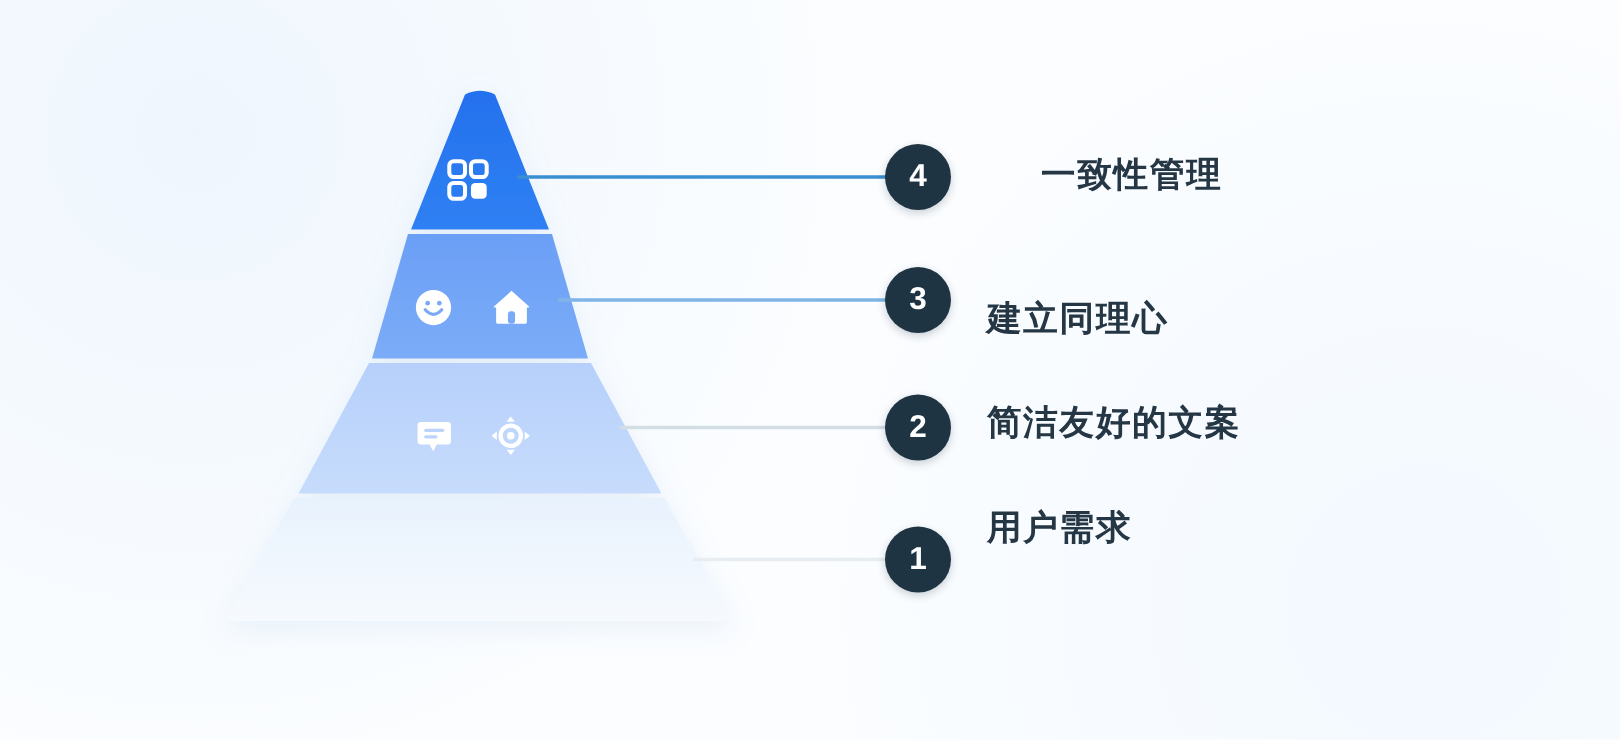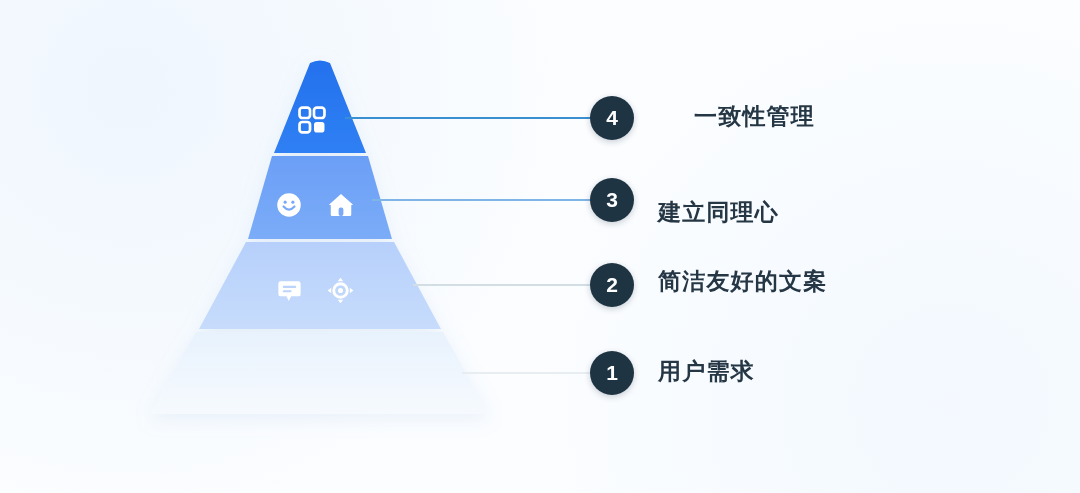--- a/index.html
+++ b/index.html
@@ -79,21 +79,21 @@
   .row-4 { top: 96px; }
   .row-3 { top: 178px; }
   .row-2 { top: 263px; }
   .row-1 { top: 351px; }
 
   .badge.col { left: 590px; }
   .row-label.col { left: 658px; }
   .row-label.row-4 { top: 105px; margin-left: 36px; }
   .row-label.row-3 { top: 201px; }
   .row-label.row-2 { top: 272px; font-family: Liberation Mono, monospace; }
-  .row-label.row-1 { top: 360px; font-family: Liberation Serif, serif; }
+  .row-label.row-1 { top: 340px; font-family: Liberation Serif, serif; }
 </style>
 </head>
 <body>
 
 <div id="stage">
 
   <svg id="pyramid-svg" viewBox="0 0 1080 493" aria-hidden="true">
     <defs>
       <linearGradient id="g-tier4" x1="0" y1="0" x2="0" y2="1">
         <stop offset="0%" stop-color="#2471ee"></stop>

